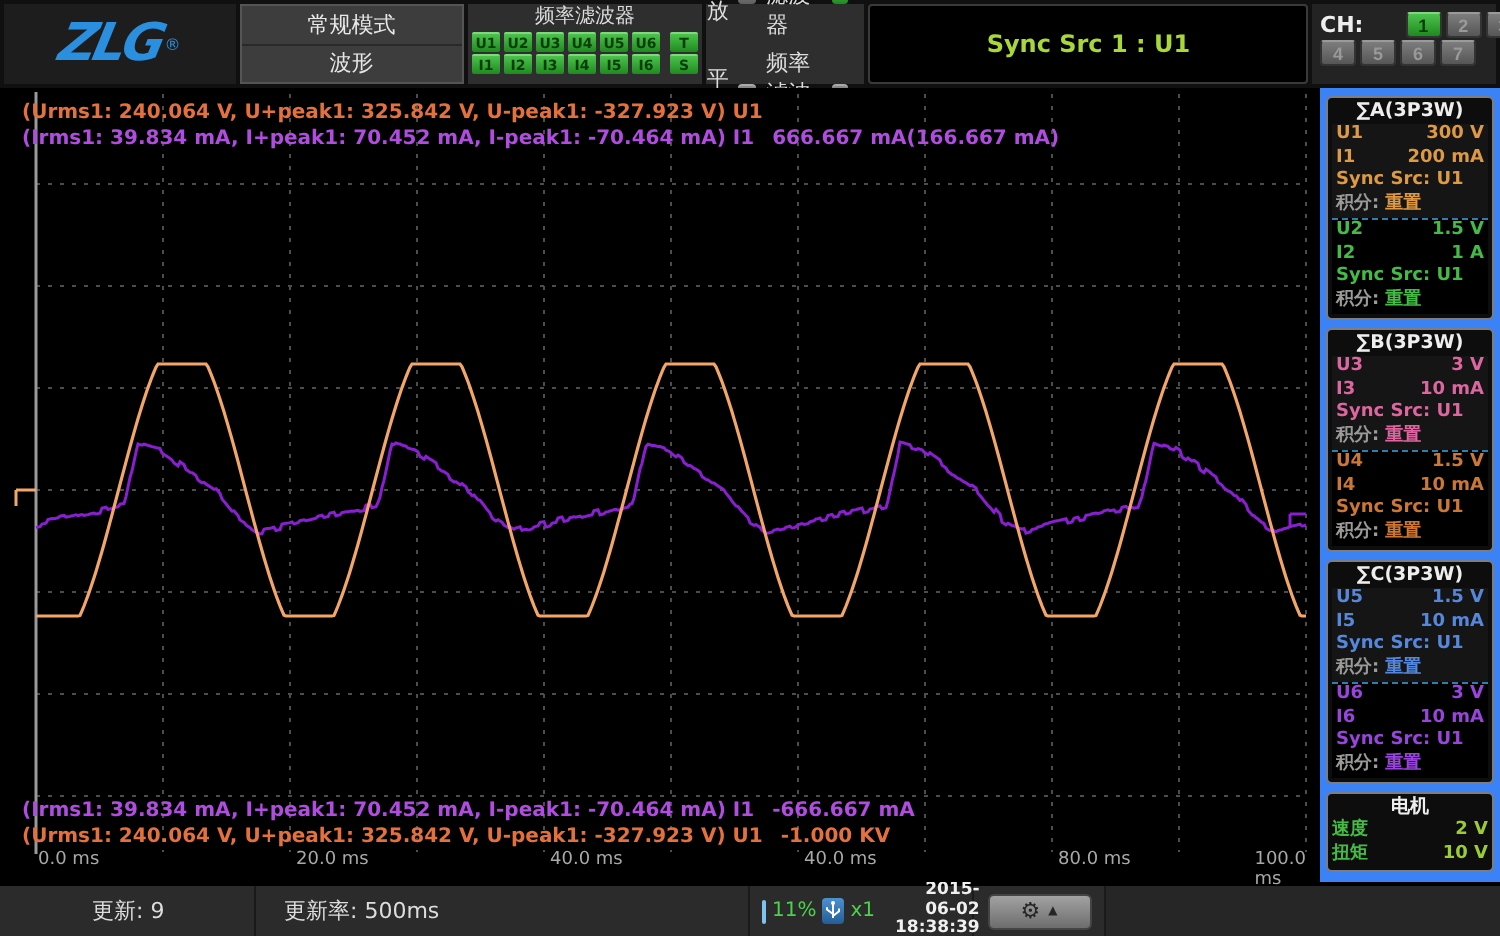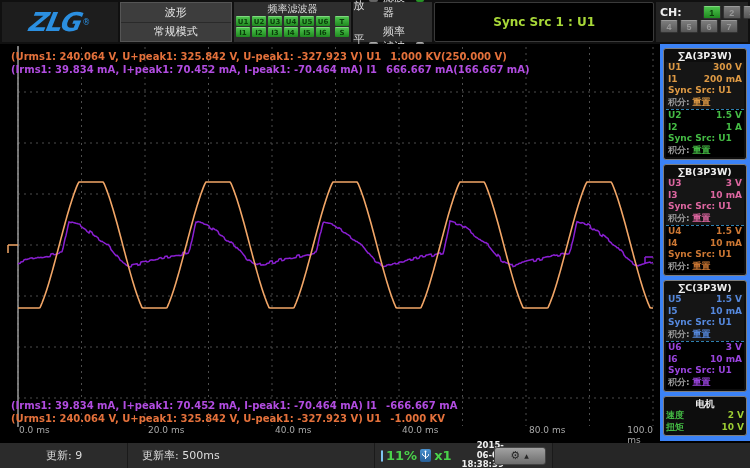--- a/index.html
+++ b/index.html
@@ -68,39 +68,39 @@
   
   .footer { display:flex; align-items:stretch; height:27px; background:#2b2b2b; border-top:2px solid #000; color:#ddd; font-size:11px; }
   .seg { display:flex; align-items:center; border-right:1px solid #1a1a1a; }
   .seg-update { width:128px; padding-left:46px; }
   .seg-rate { width:247px; padding-left:14px; }
   .seg-runtime { width:113px; padding-left:14px; }
   .seg-icons { width:112px; gap:3px; padding-left:6px; }
   .seg-gear { width:66px; justify-content:center; }
   .seg-fill { flex:1; border-right:none; background:#262626; }
   .batt-icon { width:13px; height:12px; background:linear-gradient(#5aa7e0,#2a6fb0); border:1px solid #7ec2f0; border-radius:2px; }
-  .mini-label { color:#4ad24a; font-size:13px; font-weight:bold; }
+  .mini-label { color:#4ad24a; font-size:10px; font-weight:normal; }
   .usb-icon { width:13px; height:13px; background:linear-gradient(#4a92d0,#255d96); border-radius:2px; display:flex; align-items:center; justify-content:center; }
   .datetime { margin-left:4px; text-align:right; font-size:8.5px; font-weight:bold; line-height:9.5px; color:#f0f0f0; }
   .gear-btn { width:52px; height:18px; background:linear-gradient(#a2a2a2,#6d6d6d); border:1px solid #444; border-radius:3px; color:#262626; font-size:11px; line-height:14px; cursor:pointer; display:flex; align-items:center; justify-content:center; gap:4px; }
   .gear-btn .tri { font-size:6px; }
 </style>
 </head>
 <body>
 
 <div class="screen">
 
   <div class="header">
     <div class="logo-panel">
       <span class="logo-text">ZLG</span>
       <span class="logo-reg">®</span>
     </div>
     <div class="mode-panel">
+      <div>常规模式</div>
       <div>波形</div>
-      <div>常规模式</div>
     </div>
     <div class="overflow-panel">
       <div class="ov-title">频率滤波器</div>
       <div class="ov-row">
           <span class="chip">U1</span>
           <span class="chip">U2</span>
           <span class="chip">U3</span>
           <span class="chip">U4</span>
           <span class="chip">U5</span>
           <span class="chip">U6</span>
@@ -174,21 +174,20 @@
           <line class="grid" x1="18" y1="354" x2="653" y2="354"></line>
           <line class="axisline" x1="18" y1="2" x2="18" y2="383"></line>
           <path class="wave-i" d="M18,219.8L19,219.5L20,219.3L21,218.0L22,217.8L23,217.6L24,215.8L25,215.5L26,215.3L27,215.4L28,215.1L29,214.9L30,214.1L31,213.9L32,213.7L33,214.6L34,214.4L35,214.2L36,213.9L37,213.7L38,213.4L39,213.8L40,213.5L41,213.3L42,213.7L43,213.5L44,213.3L45,213.0L46,212.7L47,212.5L48,213.0L49,212.8L50,212.6L51,210.0L52,209.8L53,209.6L54,210.7L55,210.5L56,210.2L57,209.8L58,209.6L59,209.3L60,208.1L61,207.9L62,207.7L63,204.3L64,199.5L65,194.8L66,191.5L67,186.8L68,182.0L69,178.0L70,178.3L71,178.6L72,178.1L73,178.4L74,178.7L75,179.0L76,179.3L77,179.5L78,179.8L79,180.0L80,180.3L81,182.5L82,183.2L83,183.9L84,184.5L85,185.2L86,186.0L87,187.5L88,188.2L89,189.0L90,186.9L91,187.6L92,188.3L93,190.7L94,191.4L95,192.2L96,192.3L97,193.0L98,193.8L99,196.0L100,196.7L101,197.4L102,197.2L103,198.0L104,198.7L105,199.3L106,200.0L107,200.7L108,200.4L109,201.5L110,202.7L111,205.5L112,206.7L113,207.9L114,209.2L115,210.4L116,211.6L117,211.4L118,212.6L119,213.8L120,216.0L121,216.6L122,217.2L123,218.5L124,219.2L125,219.8L126,220.9L127,221.5L128,222.2L129,222.6L130,223.0L131,222.8L132,220.6L133,220.4L134,220.2L135,220.1L136,219.9L137,219.6L138,221.3L139,221.0L140,220.8L141,218.0L142,217.8L143,217.6L144,217.5L145,217.3L146,217.0L147,217.9L148,217.7L149,217.4L150,216.3L151,216.1L152,215.9L153,216.3L154,216.1L155,215.9L156,215.6L157,215.4L158,215.1L159,214.1L160,213.8L161,213.6L162,214.7L163,214.5L164,214.3L165,212.5L166,212.3L167,212.1L168,213.9L169,213.7L170,213.5L171,212.3L172,212.1L173,211.9L174,211.9L175,211.7L176,211.5L177,211.6L178,211.4L179,211.2L180,211.7L181,211.5L182,211.3L183,208.5L184,208.3L185,208.1L186,209.8L187,209.6L188,209.4L189,207.2L190,204.5L191,199.7L192,196.2L193,191.5L194,186.7L195,181.7L196,178.0L197,178.2L198,177.5L199,177.8L200,178.0L201,178.5L202,178.8L203,179.1L204,180.0L205,180.3L206,180.6L207,180.7L208,181.3L209,182.0L210,184.2L211,184.9L212,185.6L213,184.2L214,184.9L215,185.6L216,186.0L217,186.7L218,187.4L219,190.1L220,190.8L221,191.6L222,191.8L223,192.5L224,193.2L225,195.6L226,196.3L227,197.0L228,196.9L229,197.6L230,198.4L231,197.8L232,198.6L233,199.3L234,201.9L235,202.6L236,203.8L237,203.5L238,204.7L239,205.9L240,206.2L241,207.4L242,208.6L243,210.1L244,211.3L245,212.5L246,214.9L247,215.9L248,216.5L249,215.9L250,216.5L251,217.1L252,218.5L253,219.1L254,219.8L255,219.5L256,220.1L257,220.6L258,219.9L259,219.7L260,219.4L261,221.1L262,220.9L263,220.7L264,221.0L265,220.8L266,220.5L267,219.5L268,219.2L269,219.0L270,217.2L271,217.0L272,216.8L273,219.5L274,219.3L275,219.0L276,217.7L277,217.4L278,217.2L279,215.0L280,214.7L281,214.5L282,216.7L283,216.5L284,216.2L285,214.8L286,214.6L287,214.4L288,214.6L289,214.3L290,214.1L291,214.7L292,214.4L293,214.2L294,213.9L295,213.7L296,213.5L297,211.3L298,211.1L299,210.9L300,213.4L301,213.1L302,212.9L303,212.0L304,211.8L305,211.5L306,211.2L307,210.9L308,210.7L309,211.1L310,210.9L311,210.7L312,210.0L313,209.8L314,209.6L315,208.1L316,207.8L317,205.1L318,200.1L319,195.3L320,190.5L321,187.7L322,183.0L323,179.2L324,178.1L325,178.4L326,178.7L327,178.7L328,179.0L329,179.3L330,179.3L331,179.6L332,179.9L333,181.1L334,181.4L335,182.0L336,182.9L337,183.7L338,184.4L339,183.6L340,184.3L341,185.0L342,187.3L343,188.0L344,188.7L345,188.7L346,189.4L347,190.2L348,190.6L349,191.3L350,192.0L351,194.3L352,195.0L353,195.7L354,195.9L355,196.7L356,197.4L357,197.5L358,198.3L359,199.0L360,199.6L361,200.3L362,201.0L363,202.6L364,203.8L365,205.0L366,206.6L367,207.8L368,209.0L369,209.3L370,210.5L371,211.7L372,212.6L373,213.8L374,214.8L375,217.5L376,218.1L377,218.7L378,218.3L379,219.0L380,219.6L381,221.2L382,221.9L383,222.5L384,222.6L385,222.3L386,222.1L387,221.0L388,220.8L389,220.5L390,221.0L391,220.7L392,220.5L393,219.6L394,219.4L395,219.1L396,220.0L397,219.8L398,219.5L399,218.3L400,218.1L401,217.8L402,218.2L403,218.0L404,217.8L405,216.9L406,216.6L407,216.4L408,215.5L409,215.3L410,215.0L411,216.3L412,216.1L413,215.9L414,213.7L415,213.5L416,213.2L417,214.6L418,214.4L419,214.2L420,212.1L421,211.8L422,211.6L423,213.0L424,212.8L425,212.6L426,211.2L427,211.0L428,210.8L429,210.5L430,210.2L431,210.0L432,212.4L433,212.2L434,211.9L435,210.5L436,210.3L437,210.1L438,209.4L439,209.1L440,208.9L441,210.4L442,210.1L443,209.9L444,206.2L445,201.5L446,196.7L447,192.6L448,187.9L449,183.1L450,177.0L451,177.2L452,177.5L453,177.8L454,178.1L455,178.4L456,180.3L457,180.5L458,180.8L459,180.3L460,180.6L461,180.9L462,182.0L463,182.7L464,183.4L465,182.4L466,183.1L467,183.9L468,184.5L469,185.3L470,186.0L471,188.6L472,189.3L473,190.0L474,191.8L475,192.5L476,193.3L477,193.7L478,194.5L479,195.2L480,195.5L481,196.3L482,197.0L483,197.4L484,198.1L485,198.8L486,198.6L487,199.3L488,200.0L489,202.7L490,203.8L491,205.0L492,206.3L493,207.5L494,208.8L495,209.7L496,210.9L497,212.1L498,210.6L499,211.8L500,213.0L501,217.1L502,217.7L503,218.4L504,217.6L505,218.2L506,218.8L507,218.9L508,219.5L509,220.1L510,220.2L511,220.6L512,220.3L513,222.6L514,222.3L515,222.1L516,220.8L517,220.5L518,220.3L519,219.5L520,219.3L521,219.1L522,218.2L523,217.9L524,217.7L525,217.2L526,217.0L527,216.7L528,216.5L529,216.3L530,216.1L531,215.8L532,215.6L533,215.4L534,217.5L535,217.3L536,217.0L537,215.1L538,214.8L539,214.6L540,216.3L541,216.1L542,215.9L543,213.7L544,213.5L545,213.3L546,212.9L547,212.7L548,212.5L549,212.7L550,212.5L551,212.2L552,211.4L553,211.2L554,210.9L555,211.4L556,211.2L557,211.0L558,212.1L559,211.9L560,211.7L561,209.6L562,209.4L563,209.2L564,210.1L565,209.8L566,209.6L567,210.1L568,209.9L569,209.7L570,206.9L571,204.2L572,199.4L573,196.1L574,191.3L575,186.5L576,181.5L577,177.7L578,178.0L579,178.5L580,178.8L581,179.1L582,178.6L583,178.9L584,179.2L585,180.3L586,180.6L587,180.9L588,179.7L589,180.4L590,181.1L591,184.5L592,185.2L593,185.9L594,185.0L595,185.8L596,186.5L597,186.2L598,186.9L599,187.6L600,190.9L601,191.6L602,192.3L603,190.6L604,191.3L605,192.1L606,193.1L607,193.8L608,194.5L609,197.1L610,197.8L611,198.6L612,200.0L613,200.7L614,201.4L615,201.8L616,202.6L617,203.7L618,203.8L619,205.0L620,206.2L621,205.8L622,207.0L623,208.2L624,211.1L625,212.3L626,213.5L627,213.9L628,214.9L629,215.5L630,216.5L631,217.2L632,217.8L633,220.1L634,220.7L635,221.3L636,220.8L637,221.5L638,221.9L639,221.3L640,221.0L641,220.8L642,220.3L643,220.1L644,219.8L645,219.3L646,219.0L647,218.8L648,218.6L649,218.3L650,218.1L651,219.0L652,218.8L653,218.5"></path>
           <path class="wave-u" d="M18,264.0L19,264.0L20,264.0L21,264.0L22,264.0L23,264.0L24,264.0L25,264.0L26,264.0L27,264.0L28,264.0L29,264.0L30,264.0L31,264.0L32,264.0L33,264.0L34,264.0L35,264.0L36,264.0L37,264.0L38,264.0L39,264.0L40,263.7L41,261.4L42,259.0L43,256.4L44,253.7L45,250.9L46,247.9L47,244.9L48,241.7L49,238.4L50,235.0L51,231.6L52,228.1L53,224.5L54,220.8L55,217.1L56,213.4L57,209.6L58,205.8L59,202.0L60,198.2L61,194.4L62,190.7L63,186.9L64,183.2L65,179.5L66,175.9L67,172.3L68,168.8L69,165.4L70,162.1L71,158.9L72,155.7L73,152.7L74,149.8L75,147.1L76,144.4L77,141.9L78,139.6L79,138.0L80,138.0L81,138.0L82,138.0L83,138.0L84,138.0L85,138.0L86,138.0L87,138.0L88,138.0L89,138.0L90,138.0L91,138.0L92,138.0L93,138.0L94,138.0L95,138.0L96,138.0L97,138.0L98,138.0L99,138.0L100,138.0L101,138.0L102,138.0L103,138.0L104,139.4L105,141.8L106,144.3L107,146.9L108,149.7L109,152.6L110,155.6L111,158.7L112,161.9L113,165.3L114,168.7L115,172.2L116,175.7L117,179.3L118,183.0L119,186.7L120,190.5L121,194.3L122,198.1L123,201.9L124,205.7L125,209.4L126,213.2L127,216.9L128,220.6L129,224.3L130,227.9L131,231.4L132,234.9L133,238.2L134,241.5L135,244.7L136,247.8L137,250.7L138,253.6L139,256.3L140,258.9L141,261.3L142,263.6L143,264.0L144,264.0L145,264.0L146,264.0L147,264.0L148,264.0L149,264.0L150,264.0L151,264.0L152,264.0L153,264.0L154,264.0L155,264.0L156,264.0L157,264.0L158,264.0L159,264.0L160,264.0L161,264.0L162,264.0L163,264.0L164,264.0L165,264.0L166,264.0L167,263.7L168,261.4L169,259.0L170,256.4L171,253.7L172,250.9L173,247.9L174,244.9L175,241.7L176,238.4L177,235.0L178,231.6L179,228.1L180,224.5L181,220.8L182,217.1L183,213.4L184,209.6L185,205.8L186,202.0L187,198.2L188,194.4L189,190.7L190,186.9L191,183.2L192,179.5L193,175.9L194,172.3L195,168.8L196,165.4L197,162.1L198,158.9L199,155.7L200,152.7L201,149.8L202,147.1L203,144.4L204,141.9L205,139.6L206,138.0L207,138.0L208,138.0L209,138.0L210,138.0L211,138.0L212,138.0L213,138.0L214,138.0L215,138.0L216,138.0L217,138.0L218,138.0L219,138.0L220,138.0L221,138.0L222,138.0L223,138.0L224,138.0L225,138.0L226,138.0L227,138.0L228,138.0L229,138.0L230,138.0L231,139.4L232,141.8L233,144.3L234,146.9L235,149.7L236,152.6L237,155.6L238,158.7L239,161.9L240,165.3L241,168.7L242,172.2L243,175.7L244,179.3L245,183.0L246,186.7L247,190.5L248,194.3L249,198.1L250,201.9L251,205.7L252,209.4L253,213.2L254,216.9L255,220.6L256,224.3L257,227.9L258,231.4L259,234.9L260,238.2L261,241.5L262,244.7L263,247.8L264,250.7L265,253.6L266,256.3L267,258.9L268,261.3L269,263.6L270,264.0L271,264.0L272,264.0L273,264.0L274,264.0L275,264.0L276,264.0L277,264.0L278,264.0L279,264.0L280,264.0L281,264.0L282,264.0L283,264.0L284,264.0L285,264.0L286,264.0L287,264.0L288,264.0L289,264.0L290,264.0L291,264.0L292,264.0L293,264.0L294,263.7L295,261.4L296,259.0L297,256.4L298,253.7L299,250.9L300,247.9L301,244.9L302,241.7L303,238.4L304,235.0L305,231.6L306,228.1L307,224.5L308,220.8L309,217.1L310,213.4L311,209.6L312,205.8L313,202.0L314,198.2L315,194.4L316,190.7L317,186.9L318,183.2L319,179.5L320,175.9L321,172.3L322,168.8L323,165.4L324,162.1L325,158.9L326,155.7L327,152.7L328,149.8L329,147.1L330,144.4L331,141.9L332,139.6L333,138.0L334,138.0L335,138.0L336,138.0L337,138.0L338,138.0L339,138.0L340,138.0L341,138.0L342,138.0L343,138.0L344,138.0L345,138.0L346,138.0L347,138.0L348,138.0L349,138.0L350,138.0L351,138.0L352,138.0L353,138.0L354,138.0L355,138.0L356,138.0L357,138.0L358,139.4L359,141.8L360,144.3L361,146.9L362,149.7L363,152.6L364,155.6L365,158.7L366,161.9L367,165.3L368,168.7L369,172.2L370,175.7L371,179.3L372,183.0L373,186.7L374,190.5L375,194.3L376,198.1L377,201.9L378,205.7L379,209.4L380,213.2L381,216.9L382,220.6L383,224.3L384,227.9L385,231.4L386,234.9L387,238.2L388,241.5L389,244.7L390,247.8L391,250.7L392,253.6L393,256.3L394,258.9L395,261.3L396,263.6L397,264.0L398,264.0L399,264.0L400,264.0L401,264.0L402,264.0L403,264.0L404,264.0L405,264.0L406,264.0L407,264.0L408,264.0L409,264.0L410,264.0L411,264.0L412,264.0L413,264.0L414,264.0L415,264.0L416,264.0L417,264.0L418,264.0L419,264.0L420,264.0L421,263.7L422,261.4L423,259.0L424,256.4L425,253.7L426,250.9L427,247.9L428,244.9L429,241.7L430,238.4L431,235.0L432,231.6L433,228.1L434,224.5L435,220.8L436,217.1L437,213.4L438,209.6L439,205.8L440,202.0L441,198.2L442,194.4L443,190.7L444,186.9L445,183.2L446,179.5L447,175.9L448,172.3L449,168.8L450,165.4L451,162.1L452,158.9L453,155.7L454,152.7L455,149.8L456,147.1L457,144.4L458,141.9L459,139.6L460,138.0L461,138.0L462,138.0L463,138.0L464,138.0L465,138.0L466,138.0L467,138.0L468,138.0L469,138.0L470,138.0L471,138.0L472,138.0L473,138.0L474,138.0L475,138.0L476,138.0L477,138.0L478,138.0L479,138.0L480,138.0L481,138.0L482,138.0L483,138.0L484,138.0L485,139.4L486,141.8L487,144.3L488,146.9L489,149.7L490,152.6L491,155.6L492,158.7L493,161.9L494,165.3L495,168.7L496,172.2L497,175.7L498,179.3L499,183.0L500,186.7L501,190.5L502,194.3L503,198.1L504,201.9L505,205.7L506,209.4L507,213.2L508,216.9L509,220.6L510,224.3L511,227.9L512,231.4L513,234.9L514,238.2L515,241.5L516,244.7L517,247.8L518,250.7L519,253.6L520,256.3L521,258.9L522,261.3L523,263.6L524,264.0L525,264.0L526,264.0L527,264.0L528,264.0L529,264.0L530,264.0L531,264.0L532,264.0L533,264.0L534,264.0L535,264.0L536,264.0L537,264.0L538,264.0L539,264.0L540,264.0L541,264.0L542,264.0L543,264.0L544,264.0L545,264.0L546,264.0L547,264.0L548,263.7L549,261.4L550,259.0L551,256.4L552,253.7L553,250.9L554,247.9L555,244.9L556,241.7L557,238.4L558,235.0L559,231.6L560,228.1L561,224.5L562,220.8L563,217.1L564,213.4L565,209.6L566,205.8L567,202.0L568,198.2L569,194.4L570,190.7L571,186.9L572,183.2L573,179.5L574,175.9L575,172.3L576,168.8L577,165.4L578,162.1L579,158.9L580,155.7L581,152.7L582,149.8L583,147.1L584,144.4L585,141.9L586,139.6L587,138.0L588,138.0L589,138.0L590,138.0L591,138.0L592,138.0L593,138.0L594,138.0L595,138.0L596,138.0L597,138.0L598,138.0L599,138.0L600,138.0L601,138.0L602,138.0L603,138.0L604,138.0L605,138.0L606,138.0L607,138.0L608,138.0L609,138.0L610,138.0L611,138.0L612,139.4L613,141.8L614,144.3L615,146.9L616,149.7L617,152.6L618,155.6L619,158.7L620,161.9L621,165.3L622,168.7L623,172.2L624,175.7L625,179.3L626,183.0L627,186.7L628,190.5L629,194.3L630,198.1L631,201.9L632,205.7L633,209.4L634,213.2L635,216.9L636,220.6L637,224.3L638,227.9L639,231.4L640,234.9L641,238.2L642,241.5L643,244.7L644,247.8L645,250.7L646,253.6L647,256.3L648,258.9L649,261.3L650,263.6L651,264.0L652,264.0L653,264.0"></path>
           <path class="marker-u" d="M8,201 h10 M8,201 v8"></path>
           <path class="marker-i" d="M645,213 h8 M645,213 v7"></path>
         </svg>
       <div class="overlay top">
         <div class="ov-line u-col">
           <span class="stats">(Urms1: 240.064 V, U+peak1: 325.842 V, U-peak1: -327.923 V) U1</span>
-          <span>1.000 KV(250.000 V)</span>
         </div>
         <div class="ov-line i-col">
           <span class="stats">(Irms1: 39.834 mA, I+peak1: 70.452 mA, I-peak1: -70.464 mA) I1</span>
           <span>666.667 mA(166.667 mA)</span>
         </div>
       </div>
       <div class="overlay bottom">
         <div class="ov-line i-col">
           <span class="stats">(Irms1: 39.834 mA, I+peak1: 70.452 mA, I-peak1: -70.464 mA) I1</span>
           <span>-666.667 mA</span>

